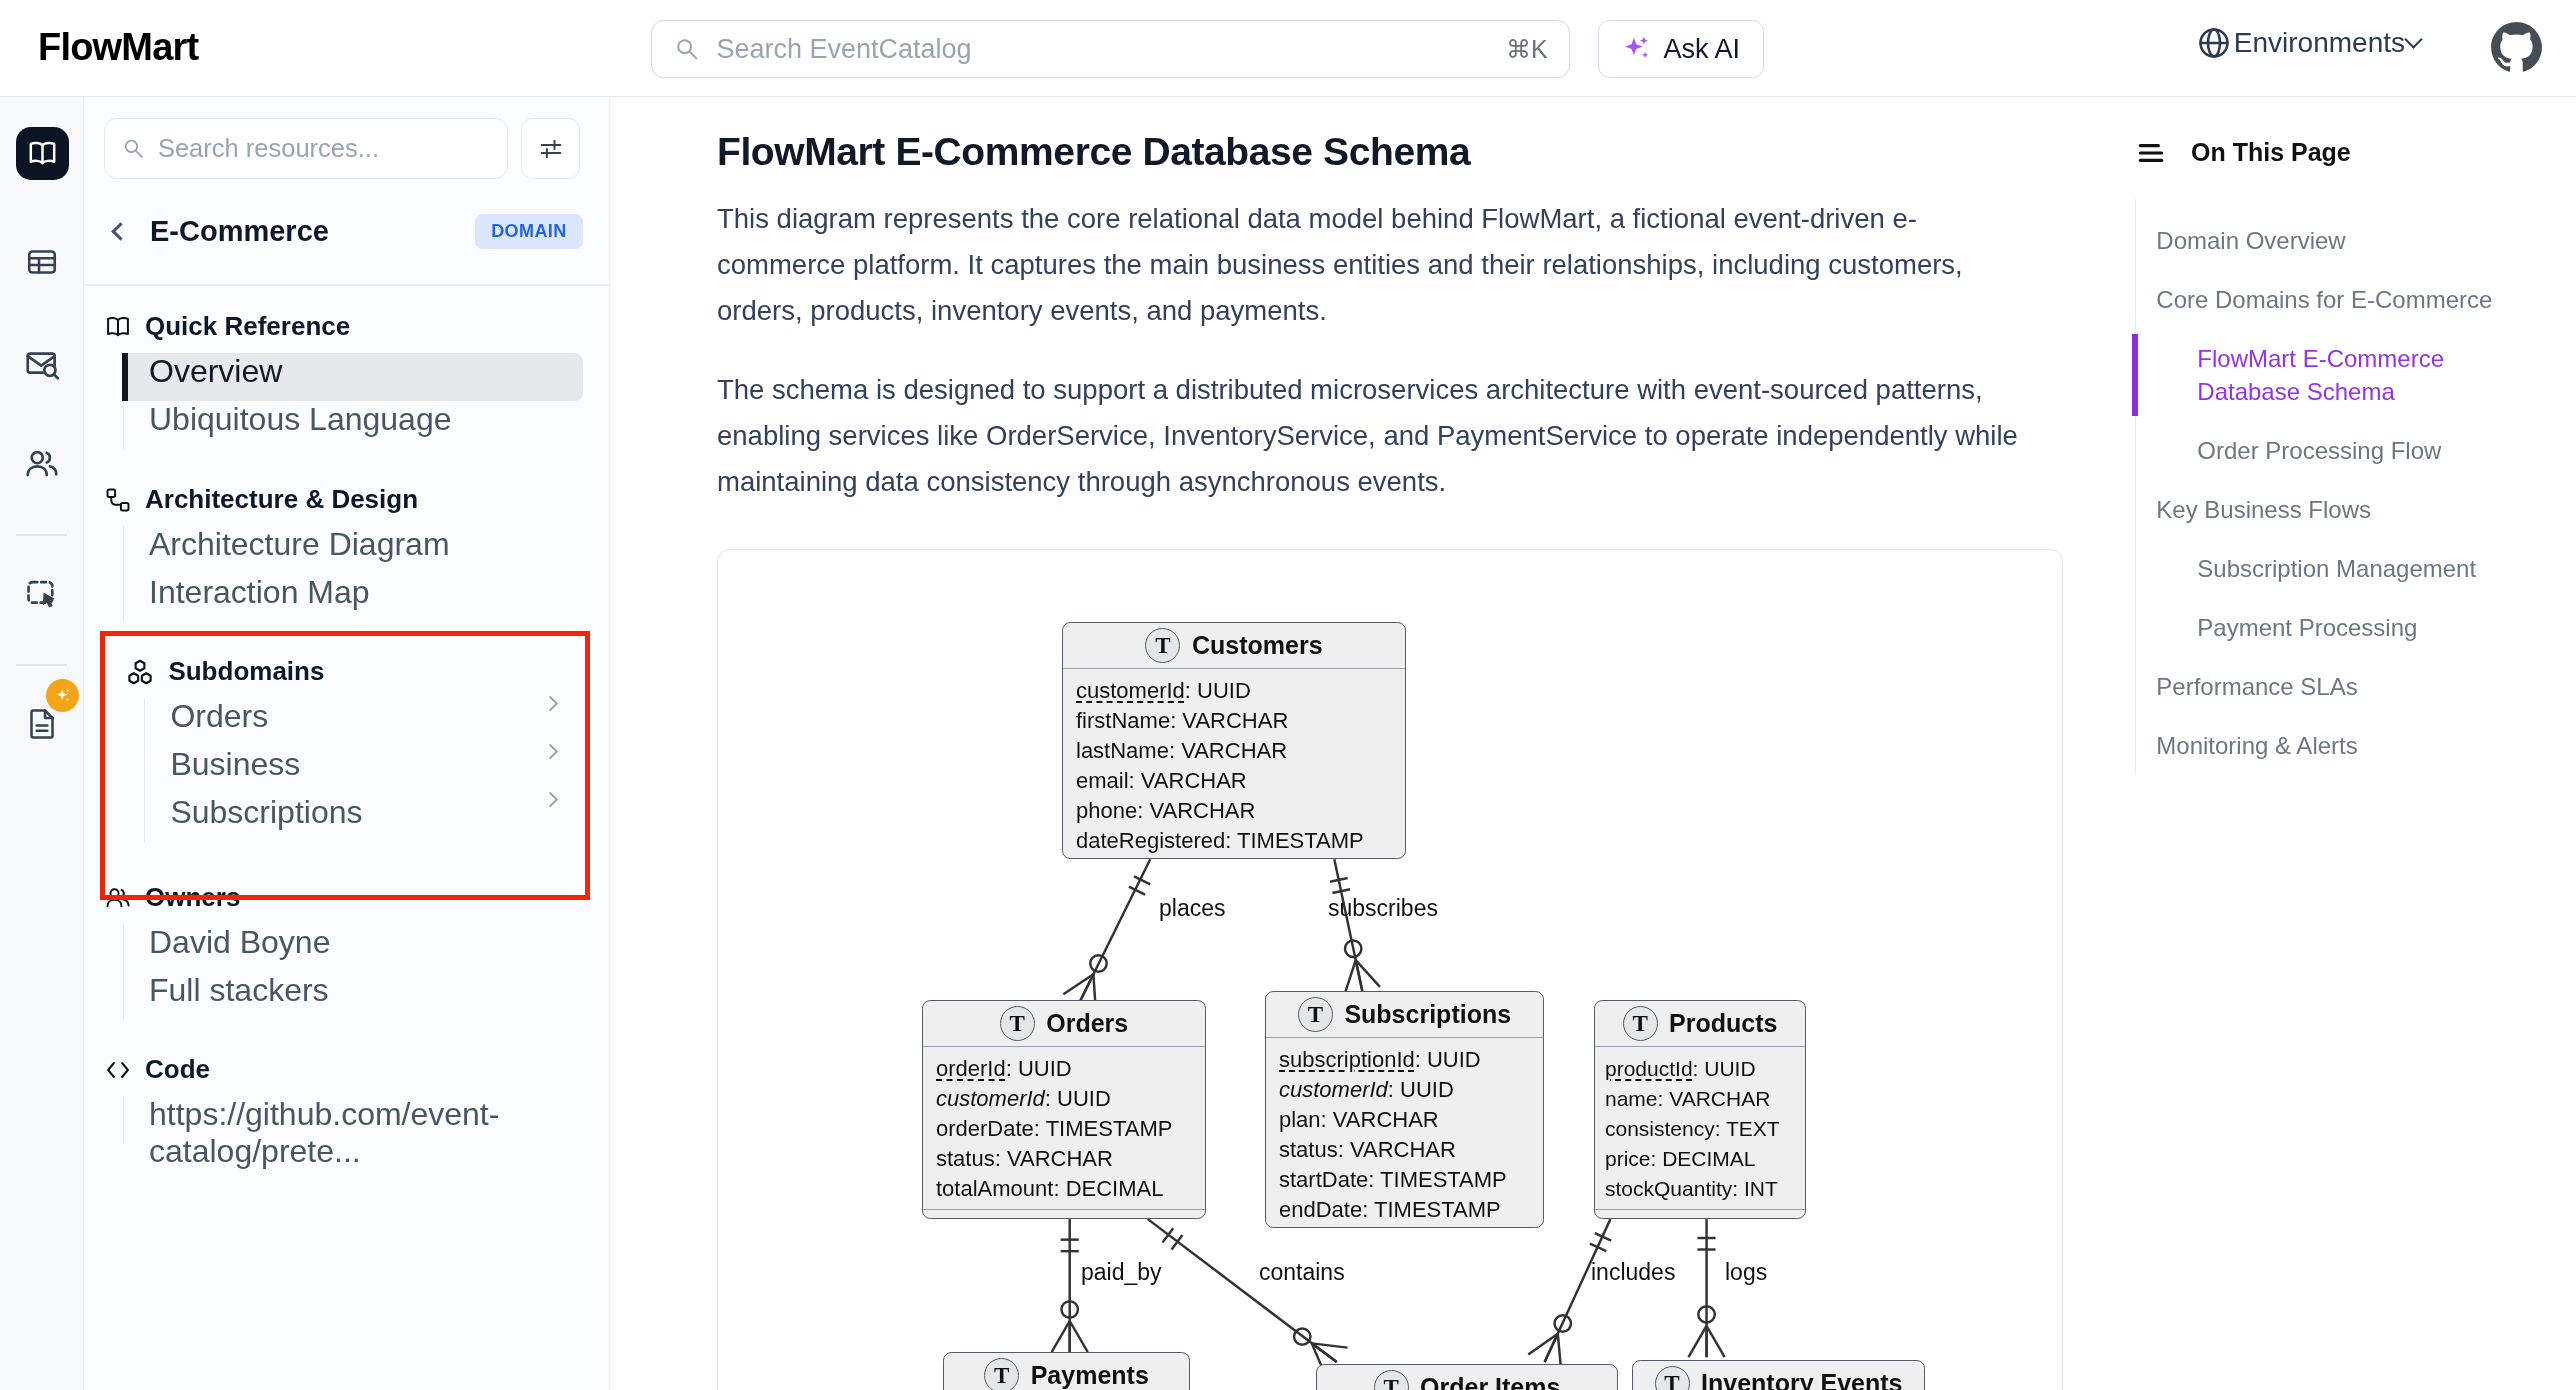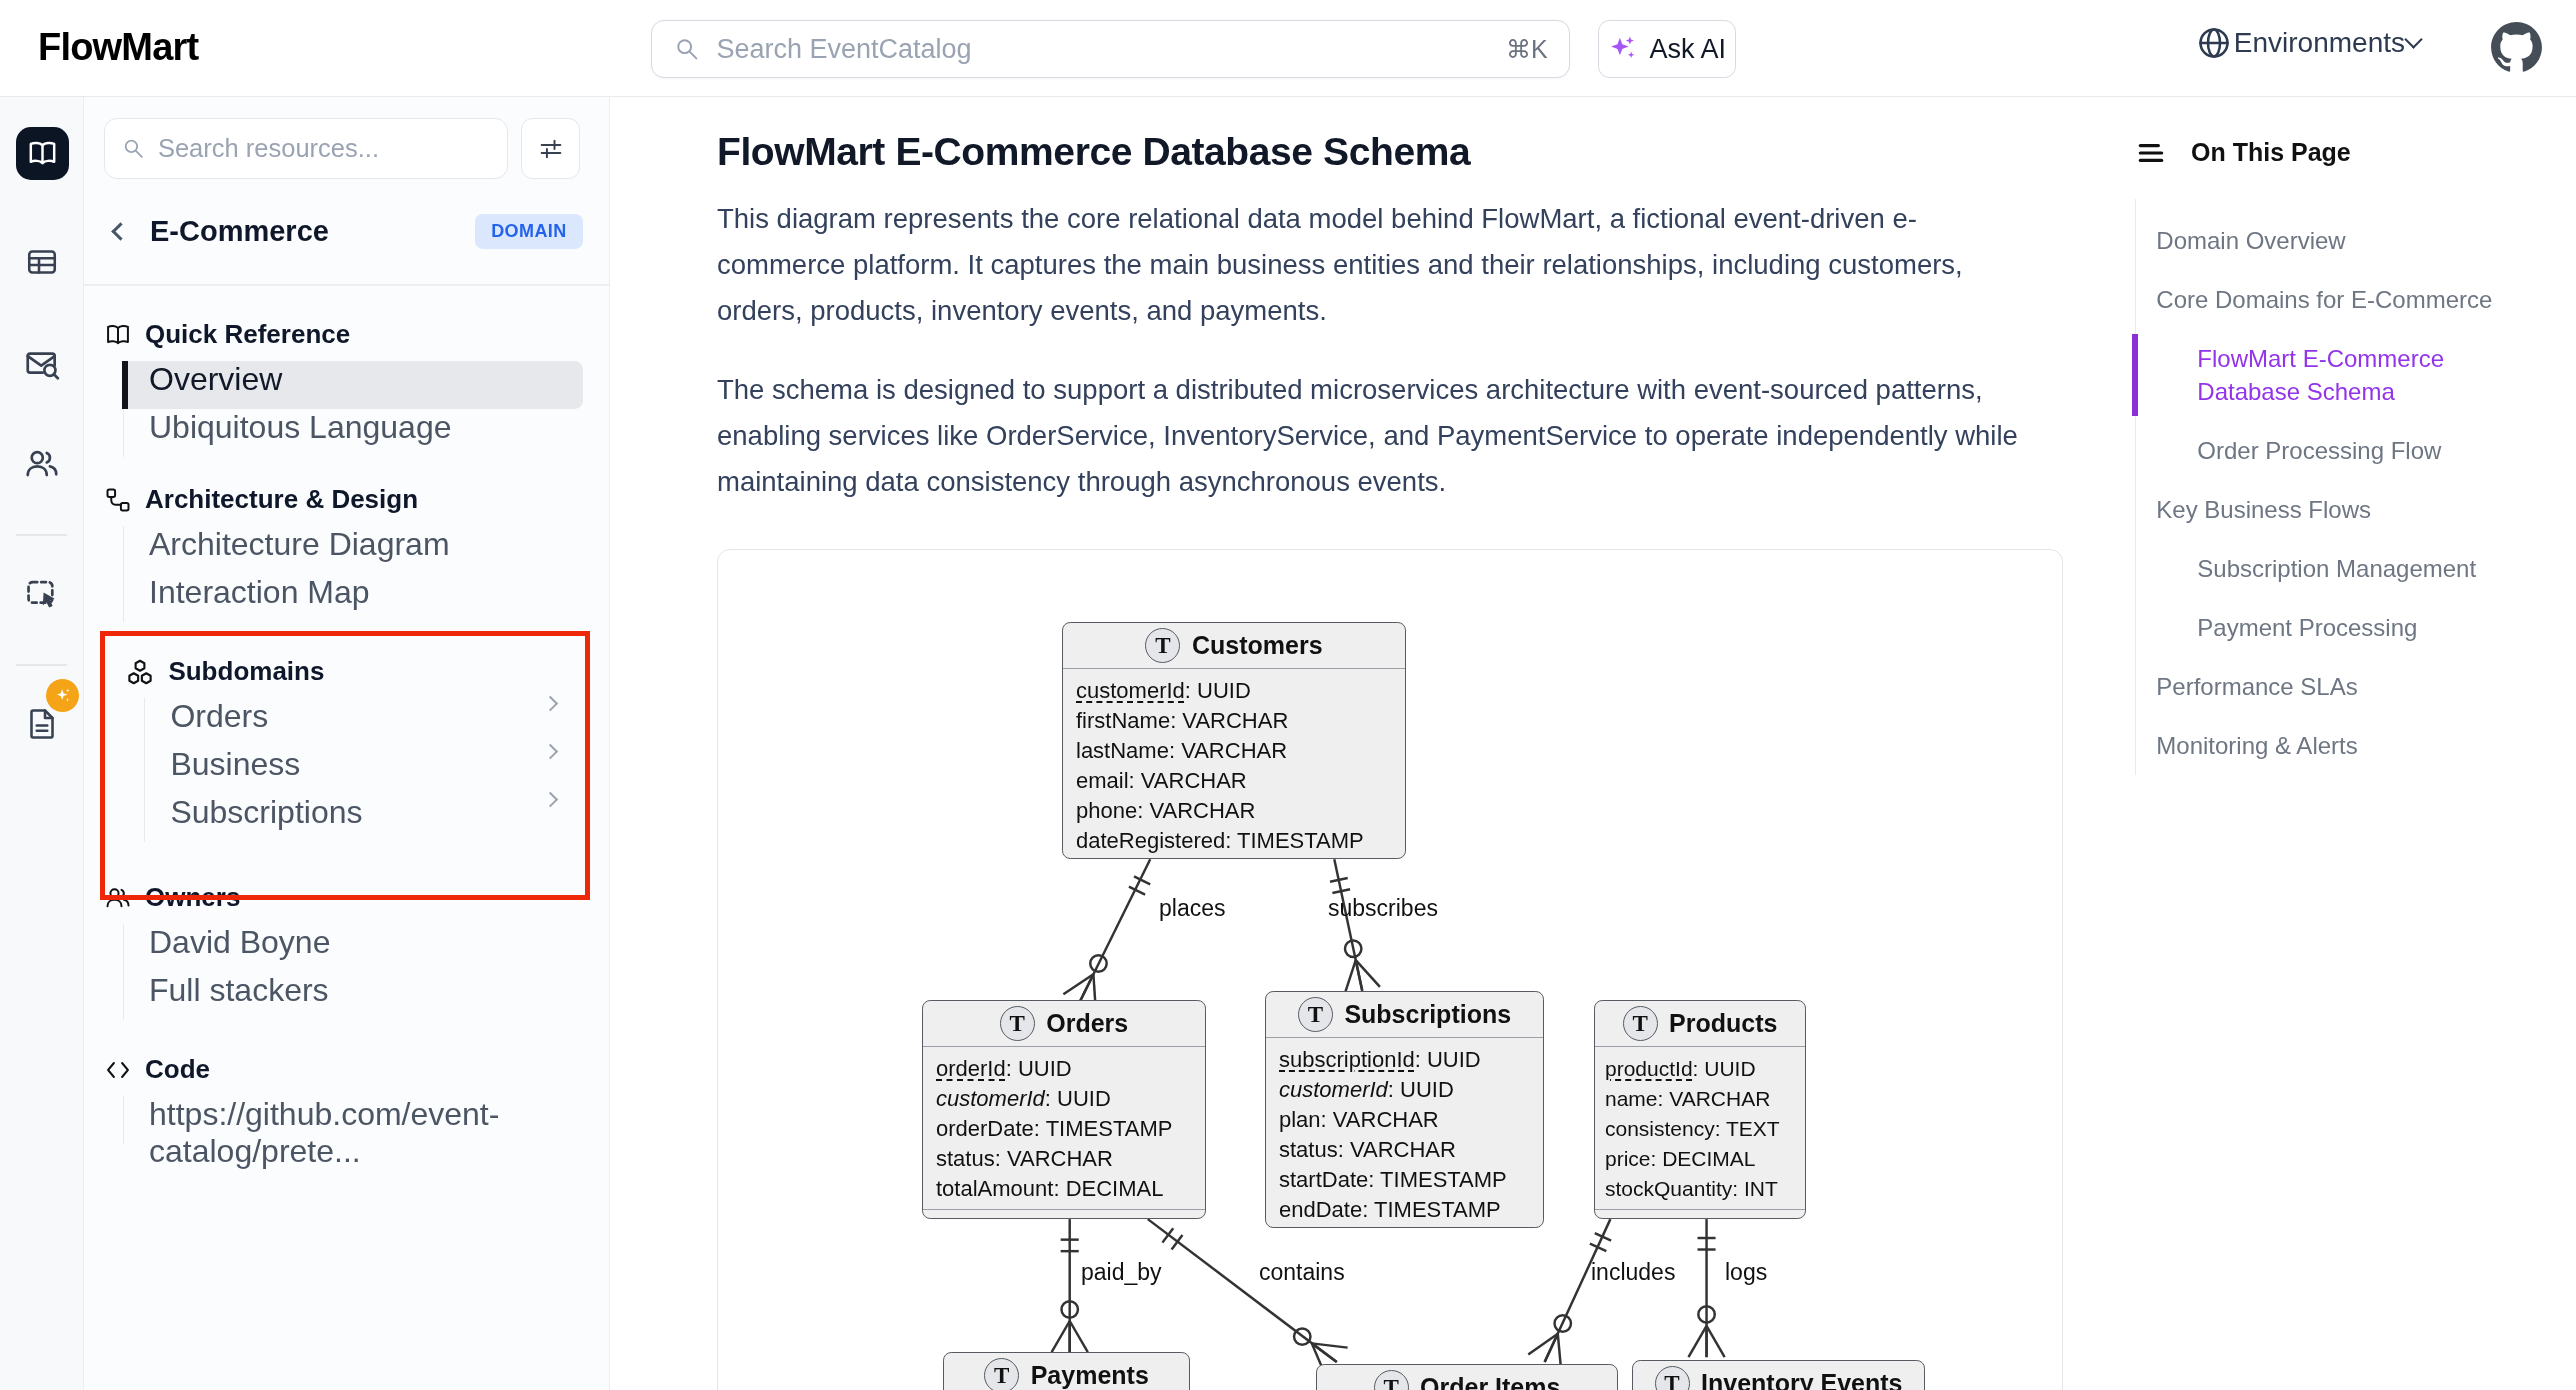--- a/index.html
+++ b/index.html
@@ -9,21 +9,21 @@
   
   #header { position:absolute; left:0; top:0; width:2576px; height:97px; background:#fff;
     border-bottom:1.6px solid #e8eaee; z-index:20; }
   #logo { position:absolute; left:38px; top:26px; font-size:38px; font-weight:800; letter-spacing:-0.8px; color:#000; }
   #global-search { position:absolute; left:651px; top:20px; width:919px; height:58px; border:1.6px solid #d6dae1;
     border-radius:13px; background:#fff; display:flex; align-items:center; padding:0 21.4px; box-shadow:0 0.8px 2.5px rgba(0,0,0,.04); }
   #global-search input { border:none; outline:none; flex:1; font-size:27px; color:#334155; margin-left:15px;
     font-family:inherit; background:transparent; }
   #global-search input::placeholder { color:#9aa3b2; }
   .kbd { font-size:25px; color:#6b7280; }
-  #ask-ai { position:absolute; left:1598px; top:20px; height:58px; padding:0 9px; border:1.6px solid #d6dae1;
+  #ask-ai { position:absolute; left:1598px; top:20px; height:58px; padding:0 23px; border:1.6px solid #d6dae1;
     border-radius:11.5px; background:#fff; display:flex; align-items:center; gap:11.5px; font-size:27px; color:#111827; cursor:pointer; }
   #env-group { position:absolute; right:156px; top:25px; display:flex; align-items:center; gap:2px; font-size:28px; color:#2d3a4f; cursor:pointer; }
   .chev-down { width:13px; height:13px; border-right:2.9px solid #2d3a4f; border-bottom:2.9px solid #2d3a4f;
     transform:rotate(45deg); margin-top:-6.6px; }
   #gh { position:absolute; right:33px; top:21.4px; width:53px; height:53px; cursor:pointer; }
 
   
   #rail { position:absolute; left:0; top:97px; width:84px; bottom:0; background:#f8f9fb; border-right:1.6px solid #eceef2; z-index:10; }
   .rail-item { position:absolute; left:15.6px; width:53px; height:53px; display:flex; align-items:center; justify-content:center; cursor:pointer; }
   .rail-active { background:#0b1523; border-radius:15px; }
@@ -203,21 +203,21 @@
     </svg>
   </div>
 
   <div id="domain-row">
     <span class="chev-left"></span>
     <span id="domain-name">E-Commerce</span>
     <span id="domain-badge">DOMAIN</span>
   </div>
   <div id="side-div"></div>
 
-  <div class="section" style="top:218px">
+  <div class="section" style="top:210px">
     <div class="sec-head">
       <svg width="28" height="28" viewBox="0 0 48 48">
           <path class="st" style="stroke:#111" d="M24 12c-4-4-12-4-17-2v26c5-2 13-2 17 2 4-4 12-4 17-2V10c-5-2-13-2-17 2v26"></path>
         </svg>
       <span>Quick Reference</span>
     </div>
     <div class="sec-items">
 
         <div class="side-item active">
           <span>Overview</span>

